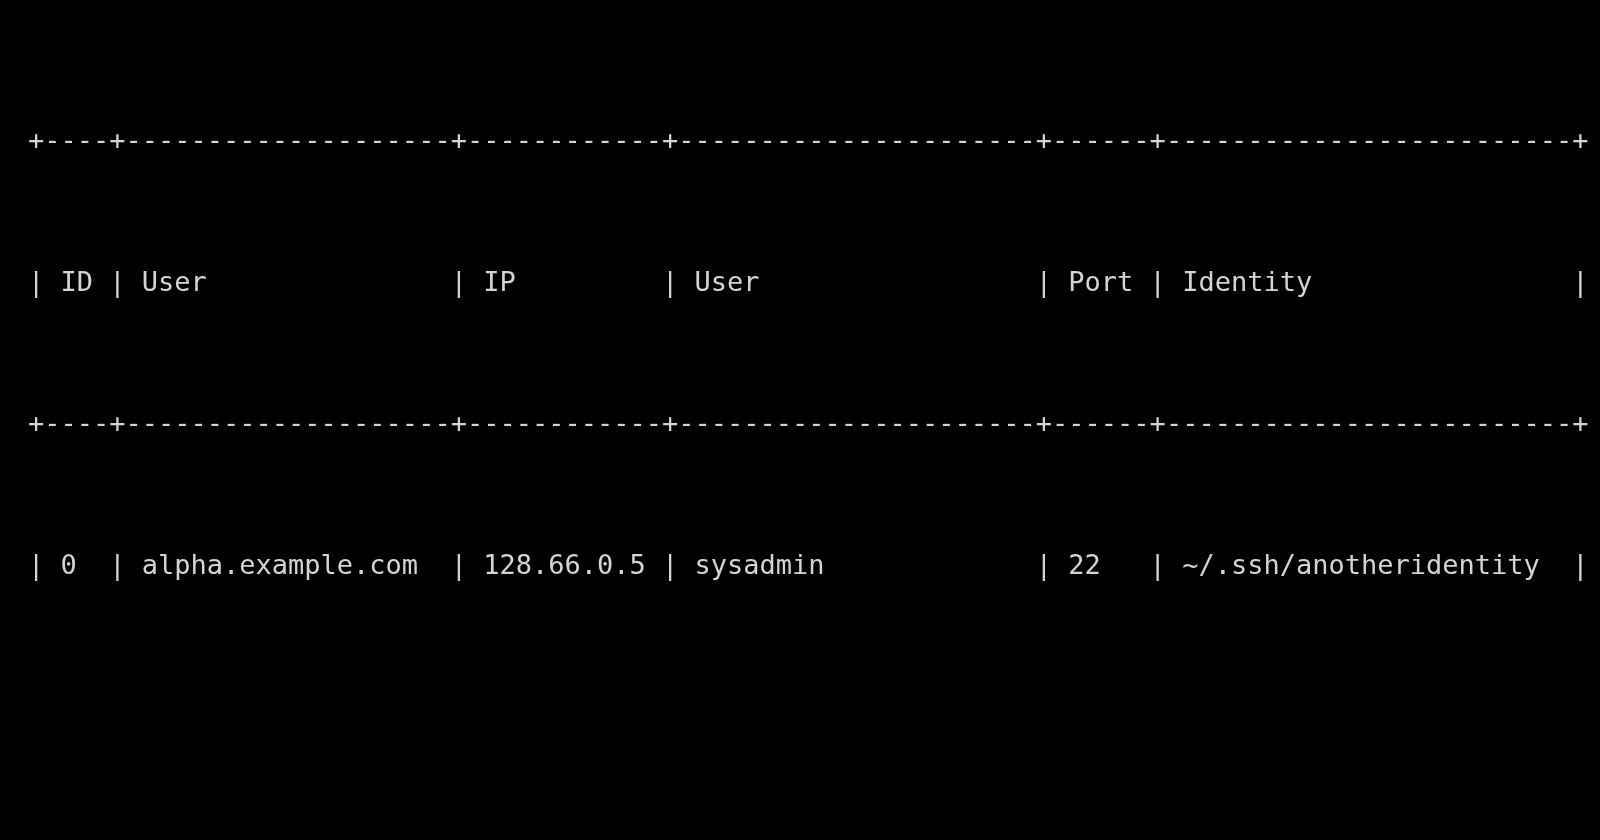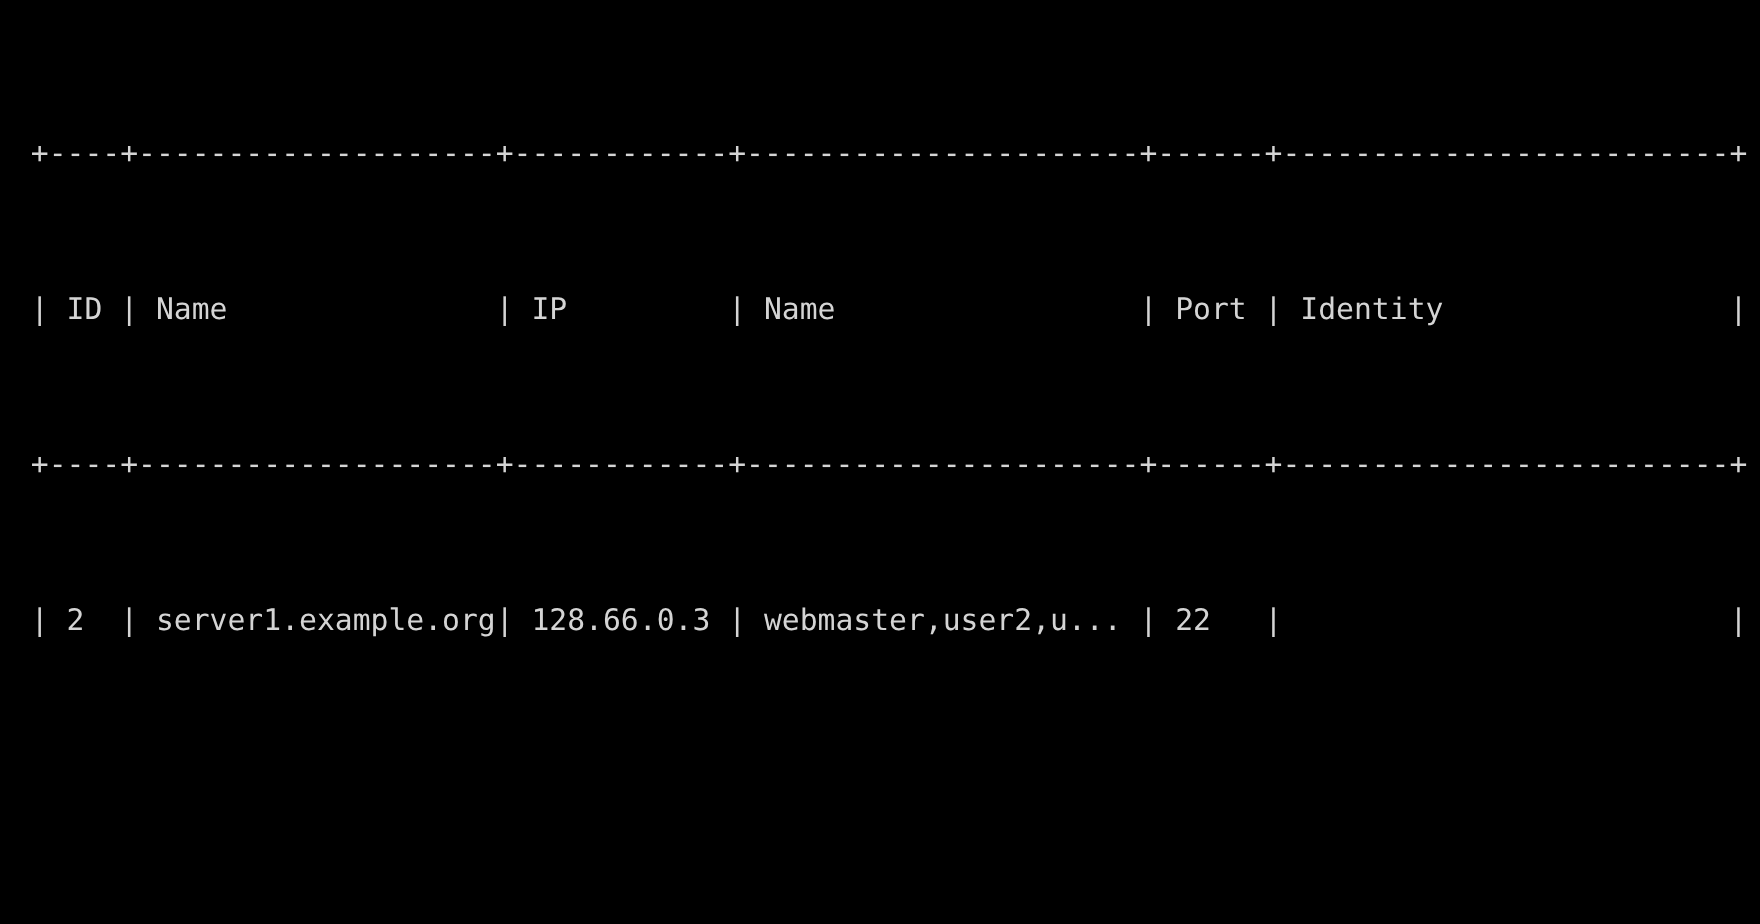--- a/index.html
+++ b/index.html
@@ -37,25 +37,25 @@
     color: #d4d4d4;
   }
 </style>
 </head>
 <body>
 
 <div id="terminal">
 
   <span class="line tbl-border">+----+--------------------+------------+----------------------+------+-------------------------+</span>
 
-  <span class="line">| ID | Name               | IP         | Name                 | Port | Identity                |</span>
+  <span class="line">| ID | User               | IP         | User                 | Port | Identity                |</span>
 
   <span class="line tbl-border">+----+--------------------+------------+----------------------+------+-------------------------+</span>
 
-  <span class="line">| 2  | server1.example.org| 128.66.0.3 | webmaster,user2,u... | 22   |                         |</span>
+  <span class="line">| 0  | alpha.example.com  | 128.66.0.5 | sysadmin             | 22   | ~/.ssh/anotheridentity  |</span>
   
   
   
   
 
   
 
   
 
   

